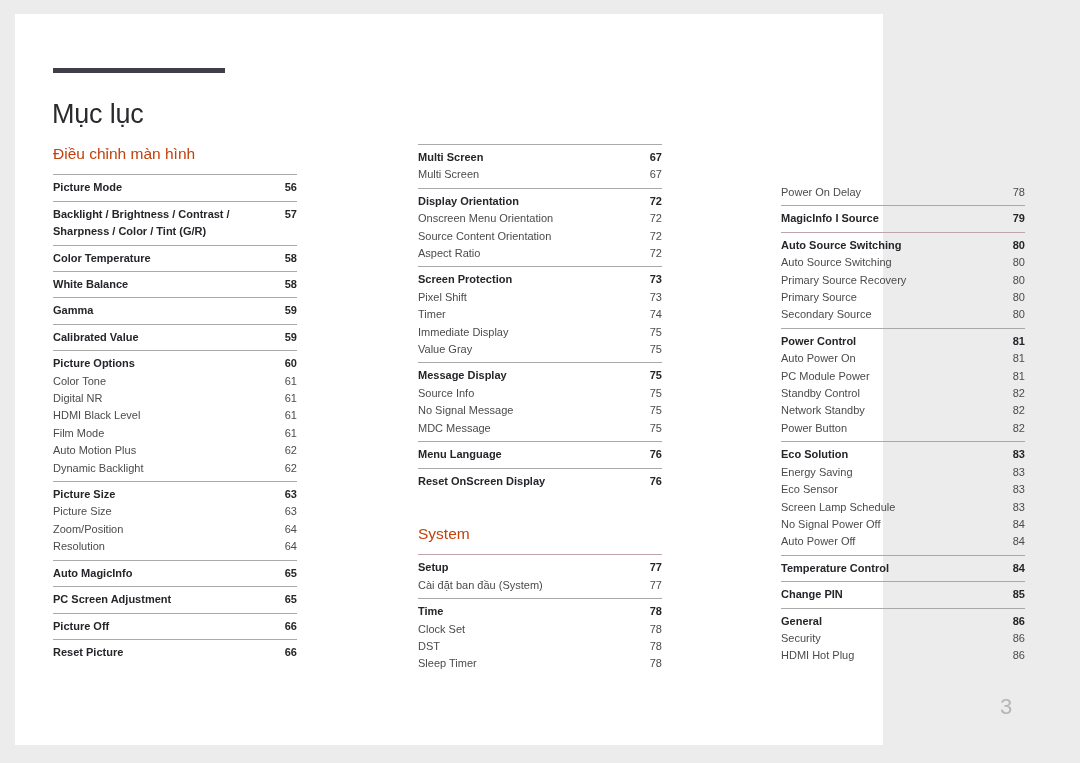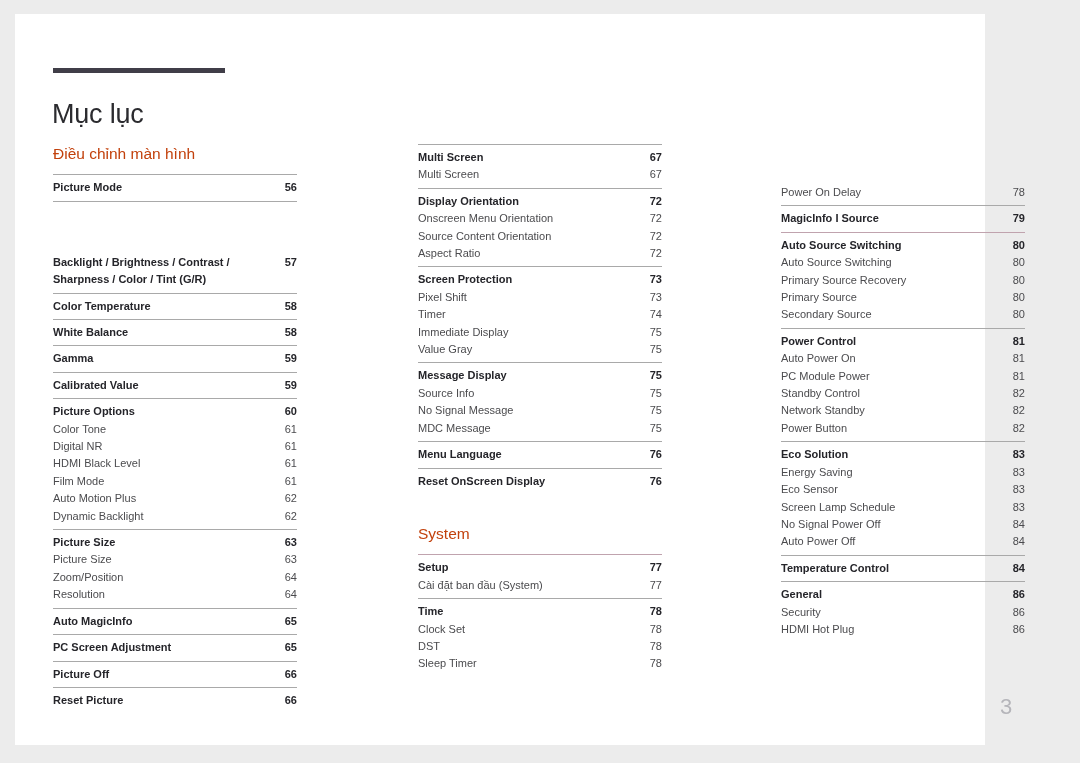--- a/index.html
+++ b/index.html
@@ -10,21 +10,21 @@
     width: 1080px;
     height: 763px;
     background: #ececec;
     font-family: "Liberation Sans", "DejaVu Sans", sans-serif;
     overflow: hidden;
   }
   .page {
     position: absolute;
     left: 15px;
     top: 14px;
-    width: 970px;
+    width: 868px;
     height: 731px;
     background: #ffffff;
   }
   .title-bar {
     position: absolute;
     left: 38px;
     top: 54px;
     width: 172px;
     height: 5px;
     background: #403e48;
@@ -98,21 +98,20 @@
   .entry.major {
     font-weight: bold;
     color: #25252a;
   }
   .entry.minor {
     font-weight: normal;
     color: #4b4b4e;
   }
   .entry.wrap .label {
     white-space: normal;
-    margin-top: 48px;
   }
   .page-number {
     position: absolute;
     left: 985px;
     top: 680px;
     font-size: 22px;
     color: #b5b5ba;
     font-weight: 400;
   }
 </style>
@@ -436,20 +435,26 @@
           </div>
         </div>
         <div class="group">
           <div class="entry major">
             <span class="label">Temperature Control</span>
             <span class="num">84</span>
           </div>
         </div>
         <div class="group">
           <div class="entry major">
+            <span class="label">Change PIN</span>
+            <span class="num">85</span>
+          </div>
+        </div>
+        <div class="group">
+          <div class="entry major">
             <span class="label">General</span>
             <span class="num">86</span>
           </div>
           <div class="entry minor">
             <span class="label">Security</span>
             <span class="num">86</span>
           </div>
           <div class="entry minor">
             <span class="label">HDMI Hot Plug</span>
             <span class="num">86</span>

